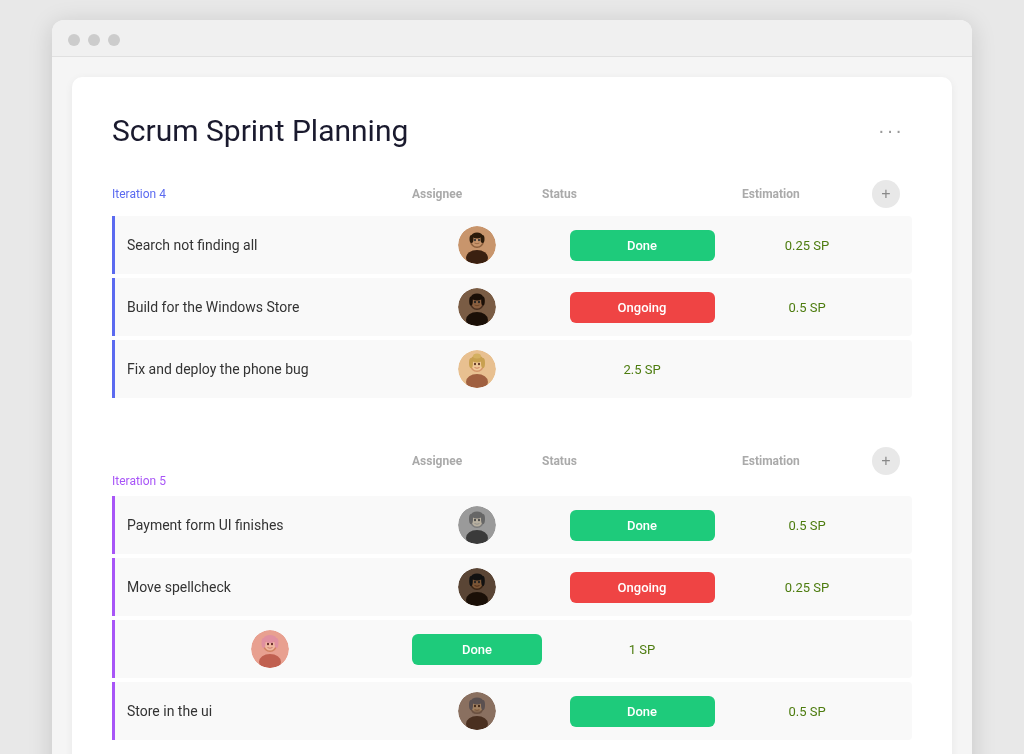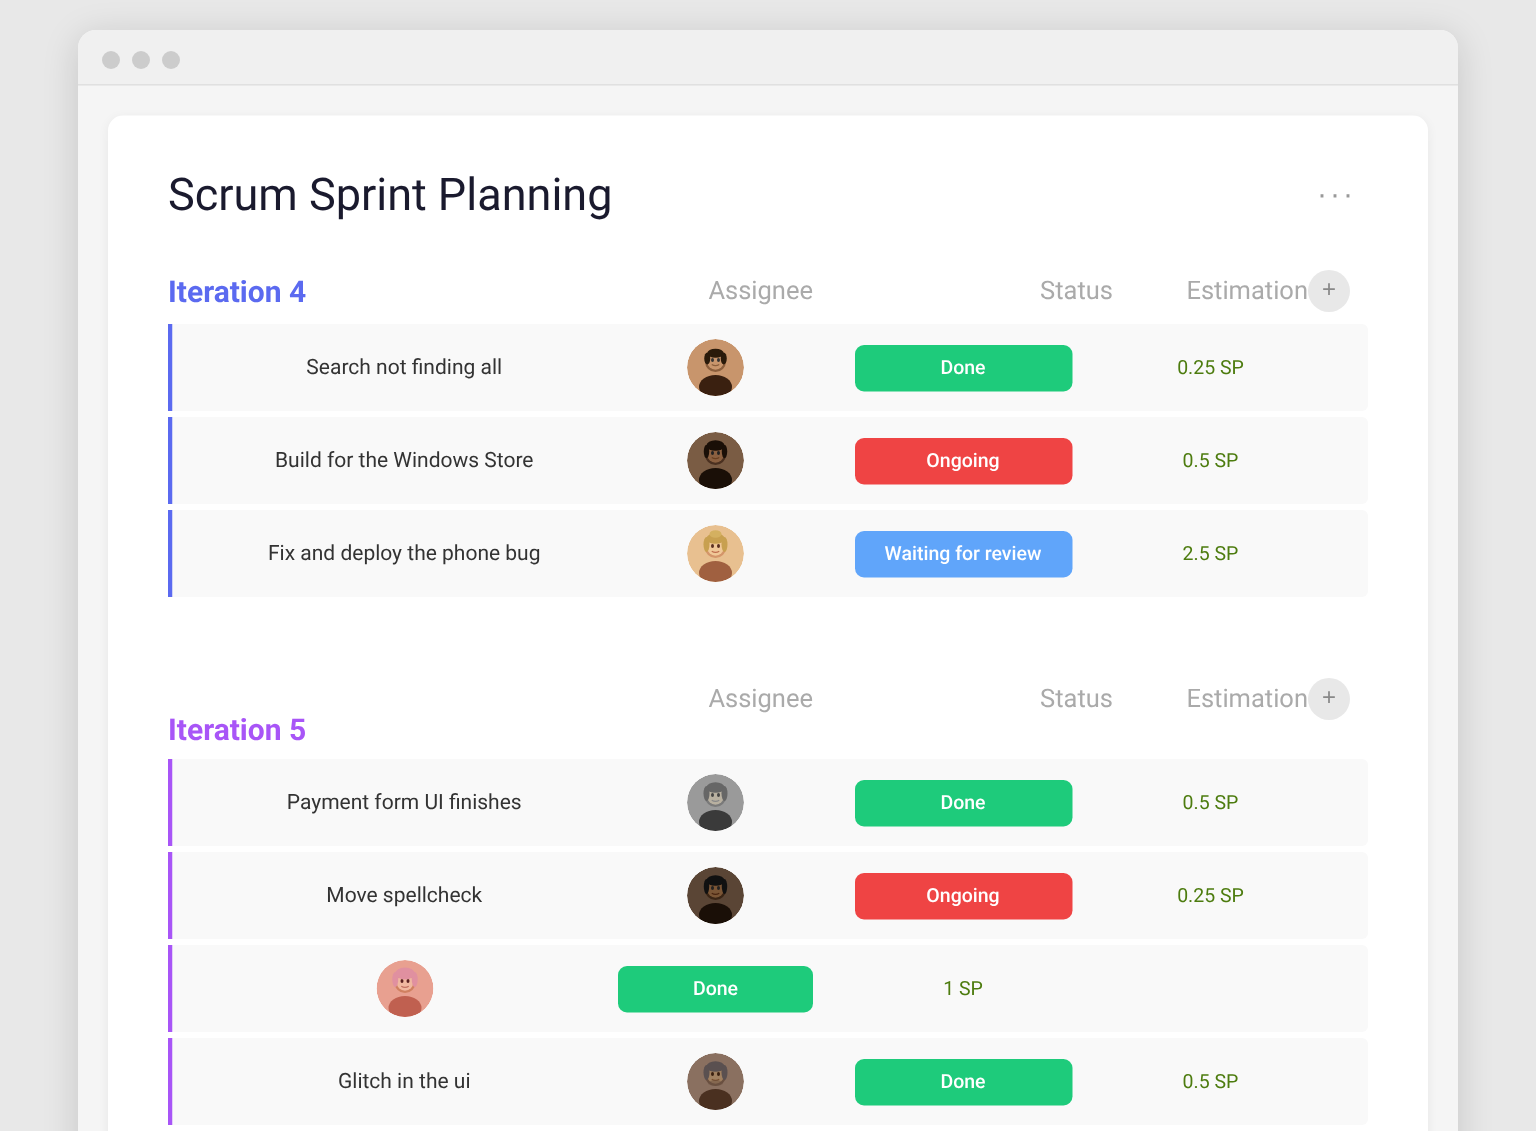--- a/index.html
+++ b/index.html
@@ -62,29 +62,30 @@
       padding: 4px 8px;
     }
     .section { margin-bottom: 36px; }
     .section-header {
       display: grid;
       grid-template-columns: 1fr 130px 200px 130px 40px;
       align-items: center;
       margin-bottom: 8px;
     }
     .section-title {
-      font-size: 20px;
-      font-weight: 700;
+      font-size: 12px;
+      font-weight: 400;
     }
     .iteration-4-title { color: #5b6af0; }
     .iteration-5-title { color: #a855f7; margin-top: 40px; }
     .col-header {
-      font-size: 17px;
+      font-size: 12px;
       color: #aaa;
-      text-align: right;
+      text-align: left;
+      font-weight: bold;
     }
     .add-btn {
       width: 28px; height: 28px;
       border-radius: 50%;
       background: #e8e8e8;
       border: none;
       cursor: pointer;
       display: flex;
       align-items: center;
       justify-content: center;
@@ -99,21 +100,20 @@
       border-left: 3px solid #5b6af0;
       margin-bottom: 4px;
       border-radius: 0 4px 4px 0;
       padding: 10px 0 10px 12px;
       min-height: 52px;
     }
     .task-row.purple-border { border-left-color: #a855f7; }
     .task-name {
       font-size: 14px;
       color: #333;
-      text-align: center;
     }
     .assignee-cell {
       display: flex;
       justify-content: center;
       align-items: center;
     }
     .avatar {
       width: 38px; height: 38px;
       border-radius: 50%;
       overflow: hidden;
@@ -249,23 +249,20 @@
               <ellipse cx="21" cy="14" rx="1" ry="1.3" fill="#5a3020"></ellipse>
               <path d="M16.5 17.5 Q19 19 21.5 17.5" stroke="#c07050" stroke-width="0.8" fill="none"></path>
 
               <ellipse cx="19" cy="9" rx="6" ry="3.5" fill="#c8a050"></ellipse>
               <ellipse cx="13" cy="13" rx="2" ry="5" fill="#c8a050"></ellipse>
               <ellipse cx="25" cy="13" rx="2" ry="5" fill="#c8a050"></ellipse>
               <ellipse cx="19" cy="6" rx="4" ry="2.5" fill="#d4b060"></ellipse>
             </svg>
           </div>
         </div>
-        <div class="status-cell">
-          <span class="status-badge status-waiting">Waiting for review</span>
-        </div>
         <div class="estimation-cell">2.5 SP</div>
         <div class="row-action"></div>
       </div>
     </div>
 
     <div class="section">
       <div class="section-header">
         <h2 class="section-title iteration-5-title">Iteration 5</h2>
         <span class="col-header">Assignee</span>
         <span class="col-header">Status</span>
@@ -342,21 +339,21 @@
           </div>
         </div>
         <div class="status-cell">
           <span class="status-badge status-done">Done</span>
         </div>
         <div class="estimation-cell">1 SP</div>
         <div class="row-action"></div>
       </div>
 
       <div class="task-row purple-border">
-        <span class="task-name">Glitch in the ui</span>
+        <span class="task-name">Store in the ui</span>
         <div class="assignee-cell">
           <div class="avatar avatar-face">
             <svg class="face-svg" viewBox="0 0 38 38">
               <circle cx="19" cy="19" r="19" fill="#8a7060"></circle>
               <circle cx="19" cy="15" r="7" fill="#6a5040"></circle>
               <ellipse cx="19" cy="32" rx="11" ry="8" fill="#4a3020"></ellipse>
               <circle cx="19" cy="15" r="5.5" fill="#a08060"></circle>
               <ellipse cx="17" cy="14" rx="1" ry="1.3" fill="#3a2010"></ellipse>
               <ellipse cx="21" cy="14" rx="1" ry="1.3" fill="#3a2010"></ellipse>
               <path d="M16.5 17.5 Q19 19 21.5 17.5" stroke="#7a5030" stroke-width="0.8" fill="none"></path>

